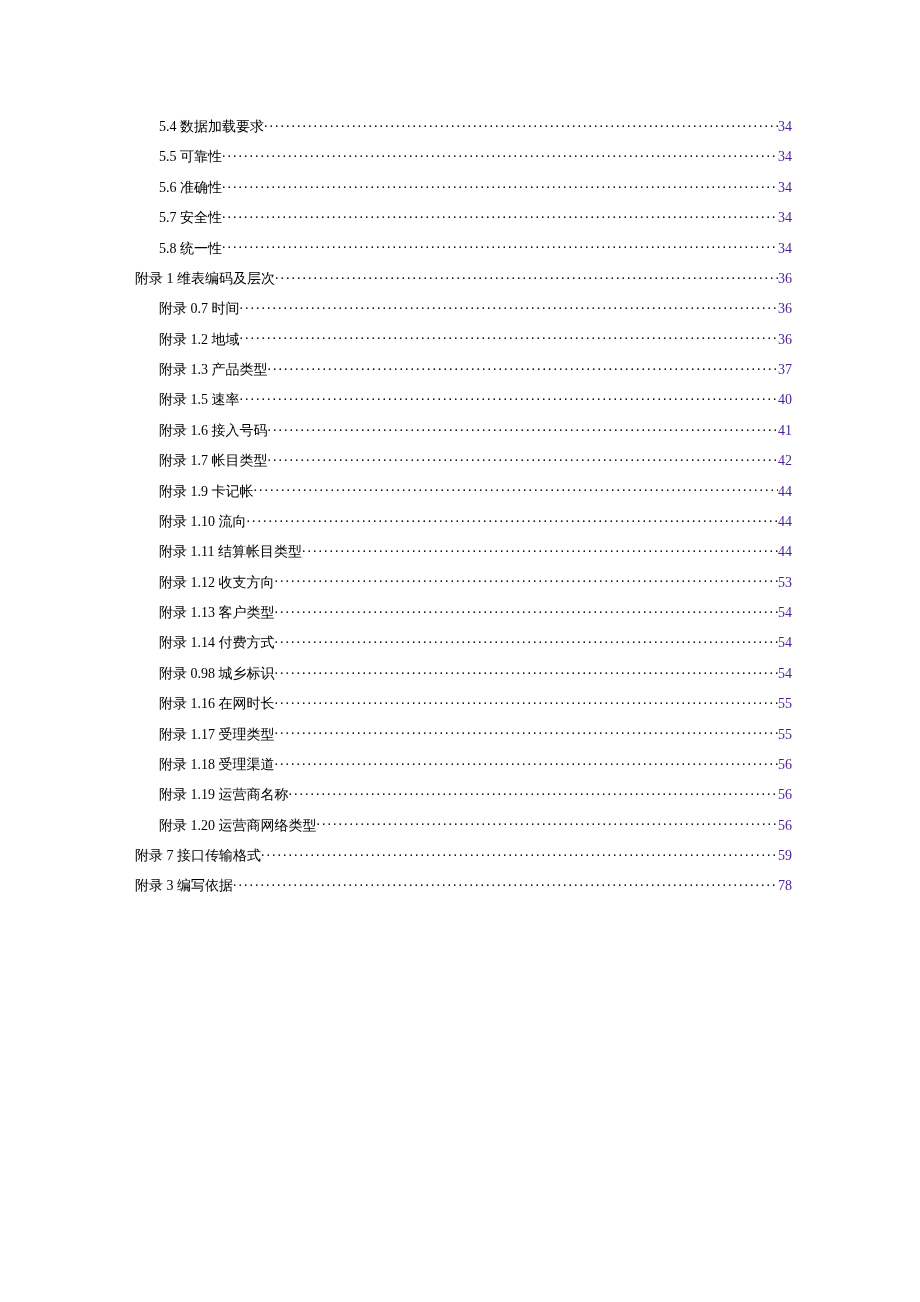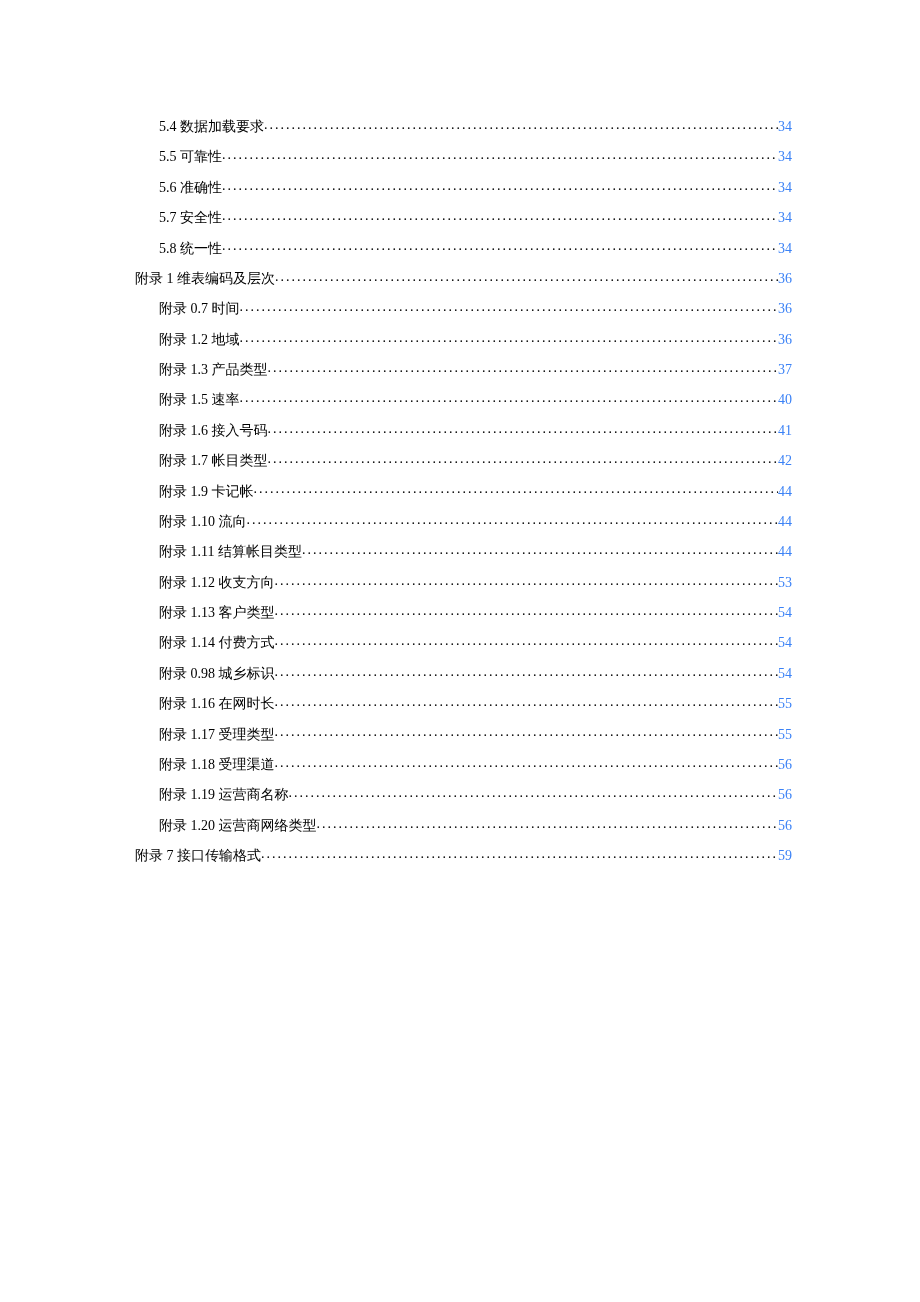--- a/index.html
+++ b/index.html
@@ -14,21 +14,21 @@
       font-family: "SimSun", "宋体", serif;
       font-size: 14px;
       color: #000000;
       padding: 118px 128px 0 135px;
     }
     .toc {
       width: 100%;
     }
     .toc-item {
       display: flex;
-      align-items: center;
+      align-items: flex-start;
       white-space: nowrap;
       margin-bottom: 12.2px;
       line-height: 1.3;
     }
     .toc-item.level-1 {
       padding-left: 0;
     }
     .toc-item.level-2 {
       padding-left: 24px;
     }
@@ -45,21 +45,21 @@
     .toc-dots::after {
       content: "........................................................................................................................................................................................................";
       position: absolute;
       left: 0;
       bottom: 0;
       letter-spacing: 2px;
       color: #000000;
     }
     .toc-page {
       flex: 0 0 auto;
-      color: #3b82f6;
+      color: #4c1d95;
     }
   </style>
 </head>
 <body>
 
 <div class="toc">
     <div class="toc-item level-2">
       <span class="toc-label">5.4  数据加载要求</span>
       <span class="toc-dots"></span>
       <span class="toc-page">34</span>
@@ -177,13 +177,18 @@
     <div class="toc-item level-2">
       <span class="toc-label">附录 1.20  运营商网络类型</span>
       <span class="toc-dots"></span>
       <span class="toc-page">56</span>
     </div>
     <div class="toc-item level-1">
       <span class="toc-label">附录 7  接口传输格式</span>
       <span class="toc-dots"></span>
       <span class="toc-page">59</span>
     </div>
+    <div class="toc-item level-1">
+      <span class="toc-label">附录 3  编写依据</span>
+      <span class="toc-dots"></span>
+      <span class="toc-page">78</span>
+    </div>
   </div>
 
 </body></html>

